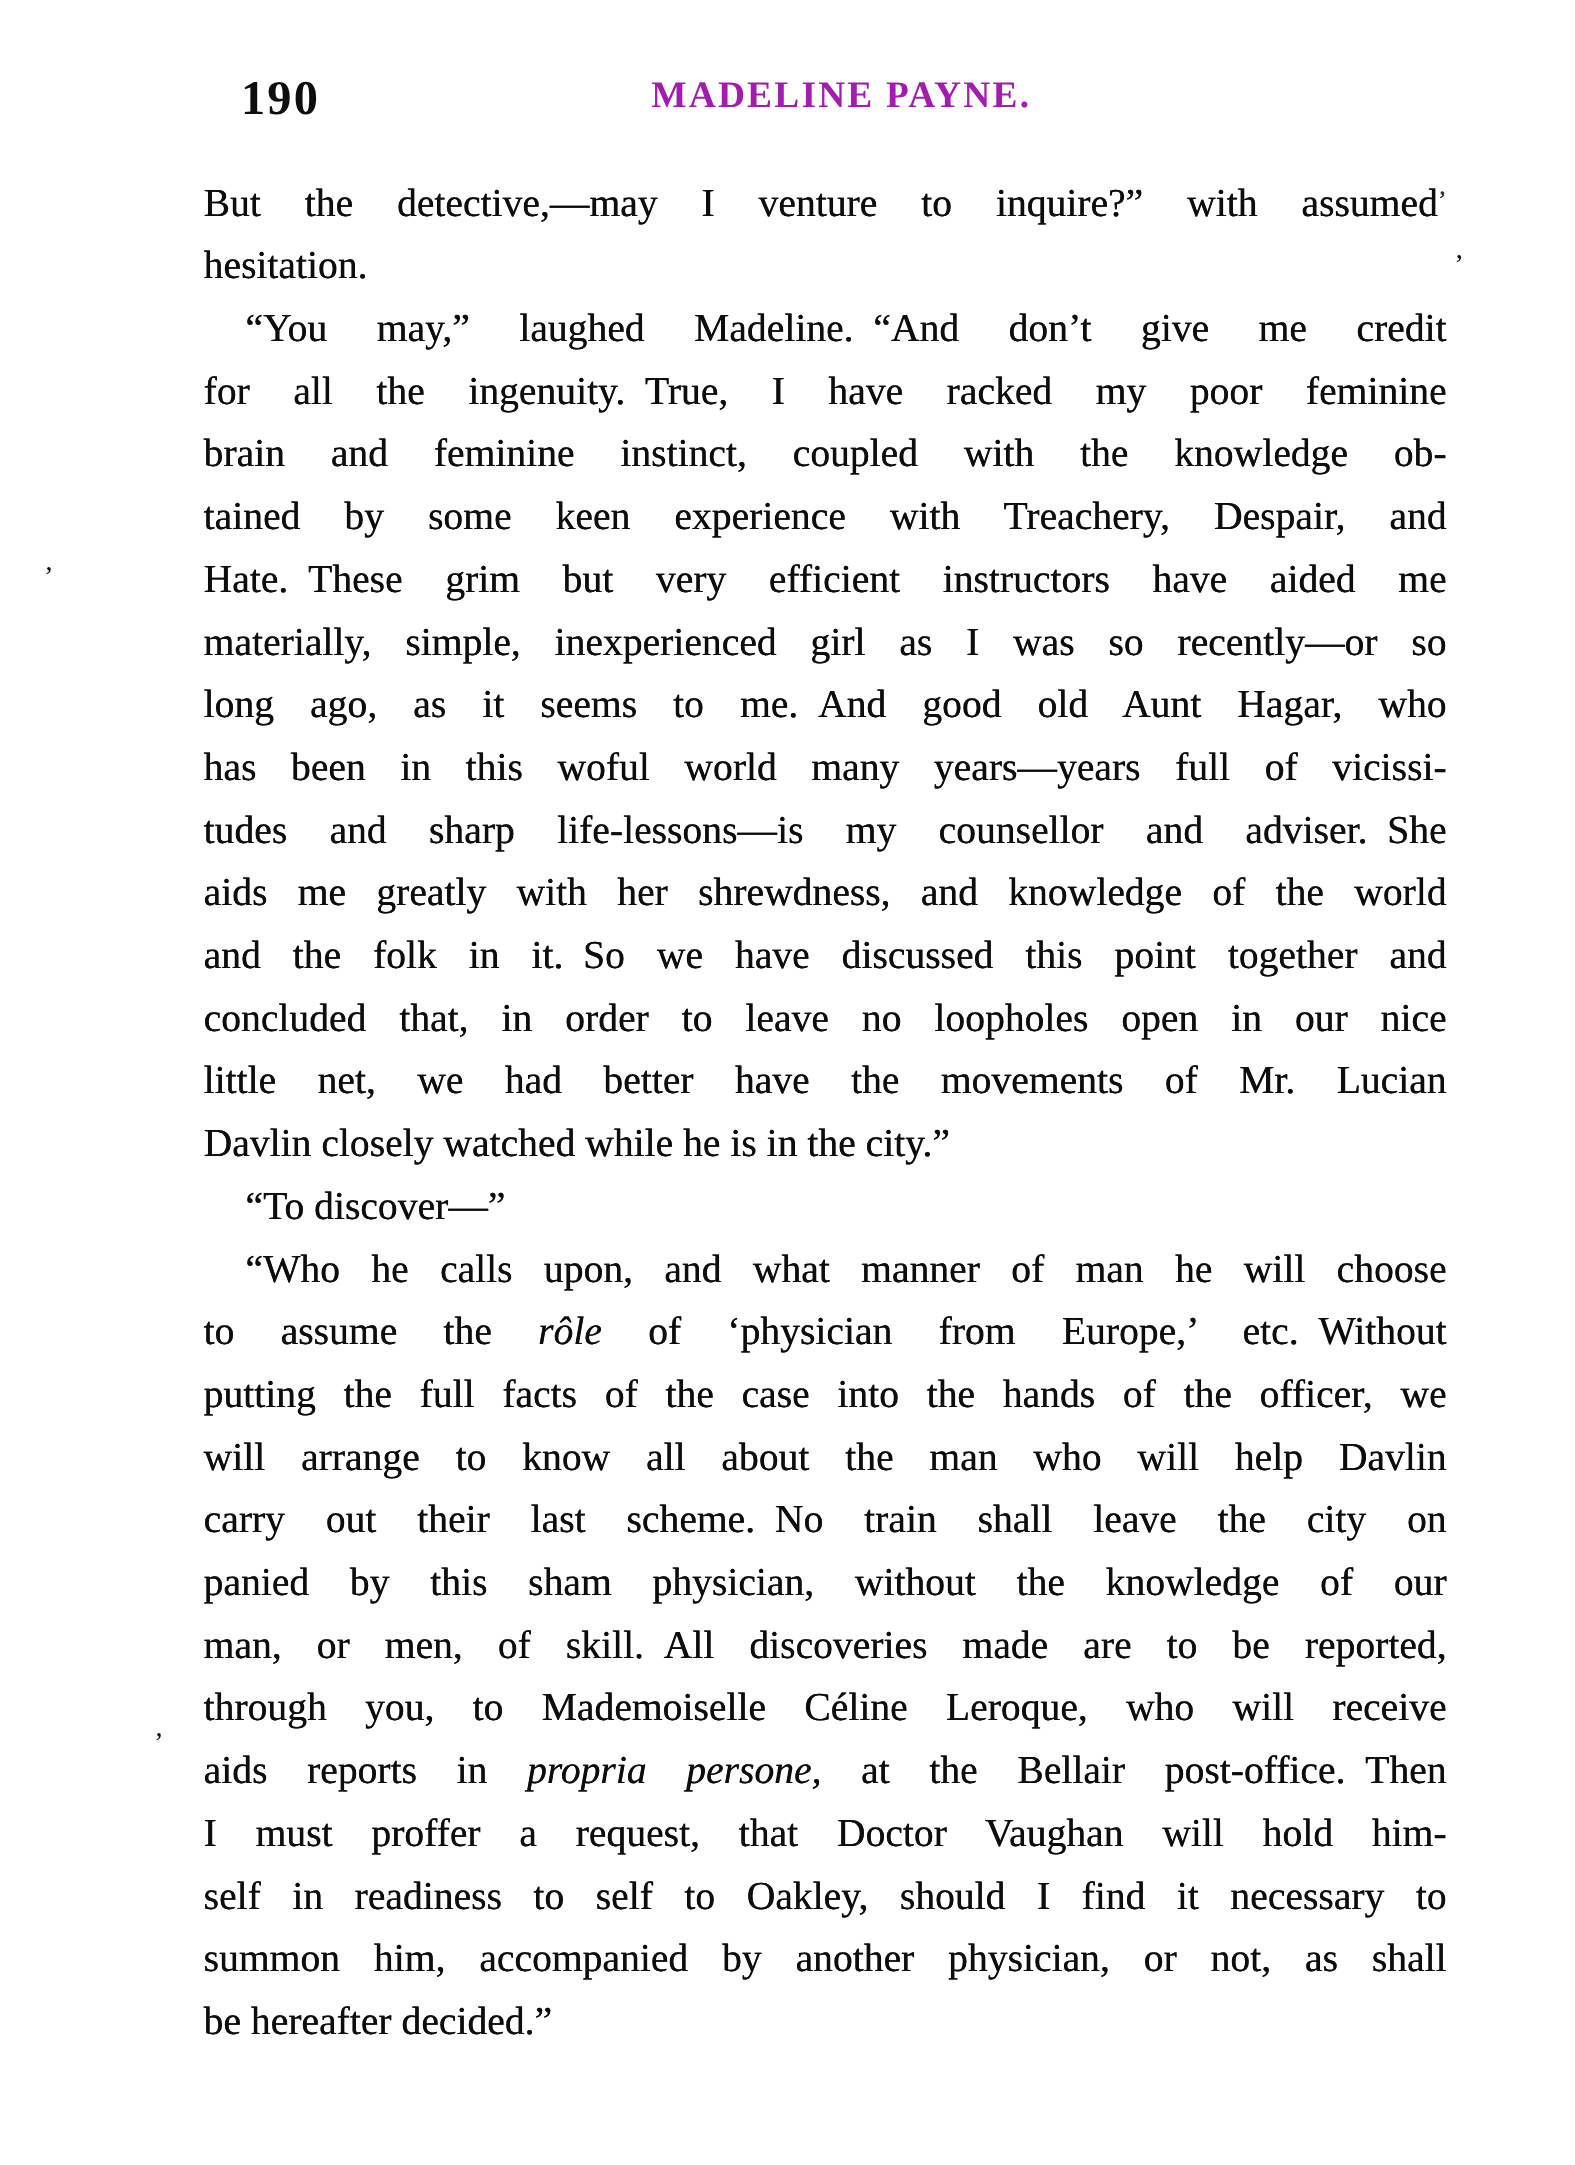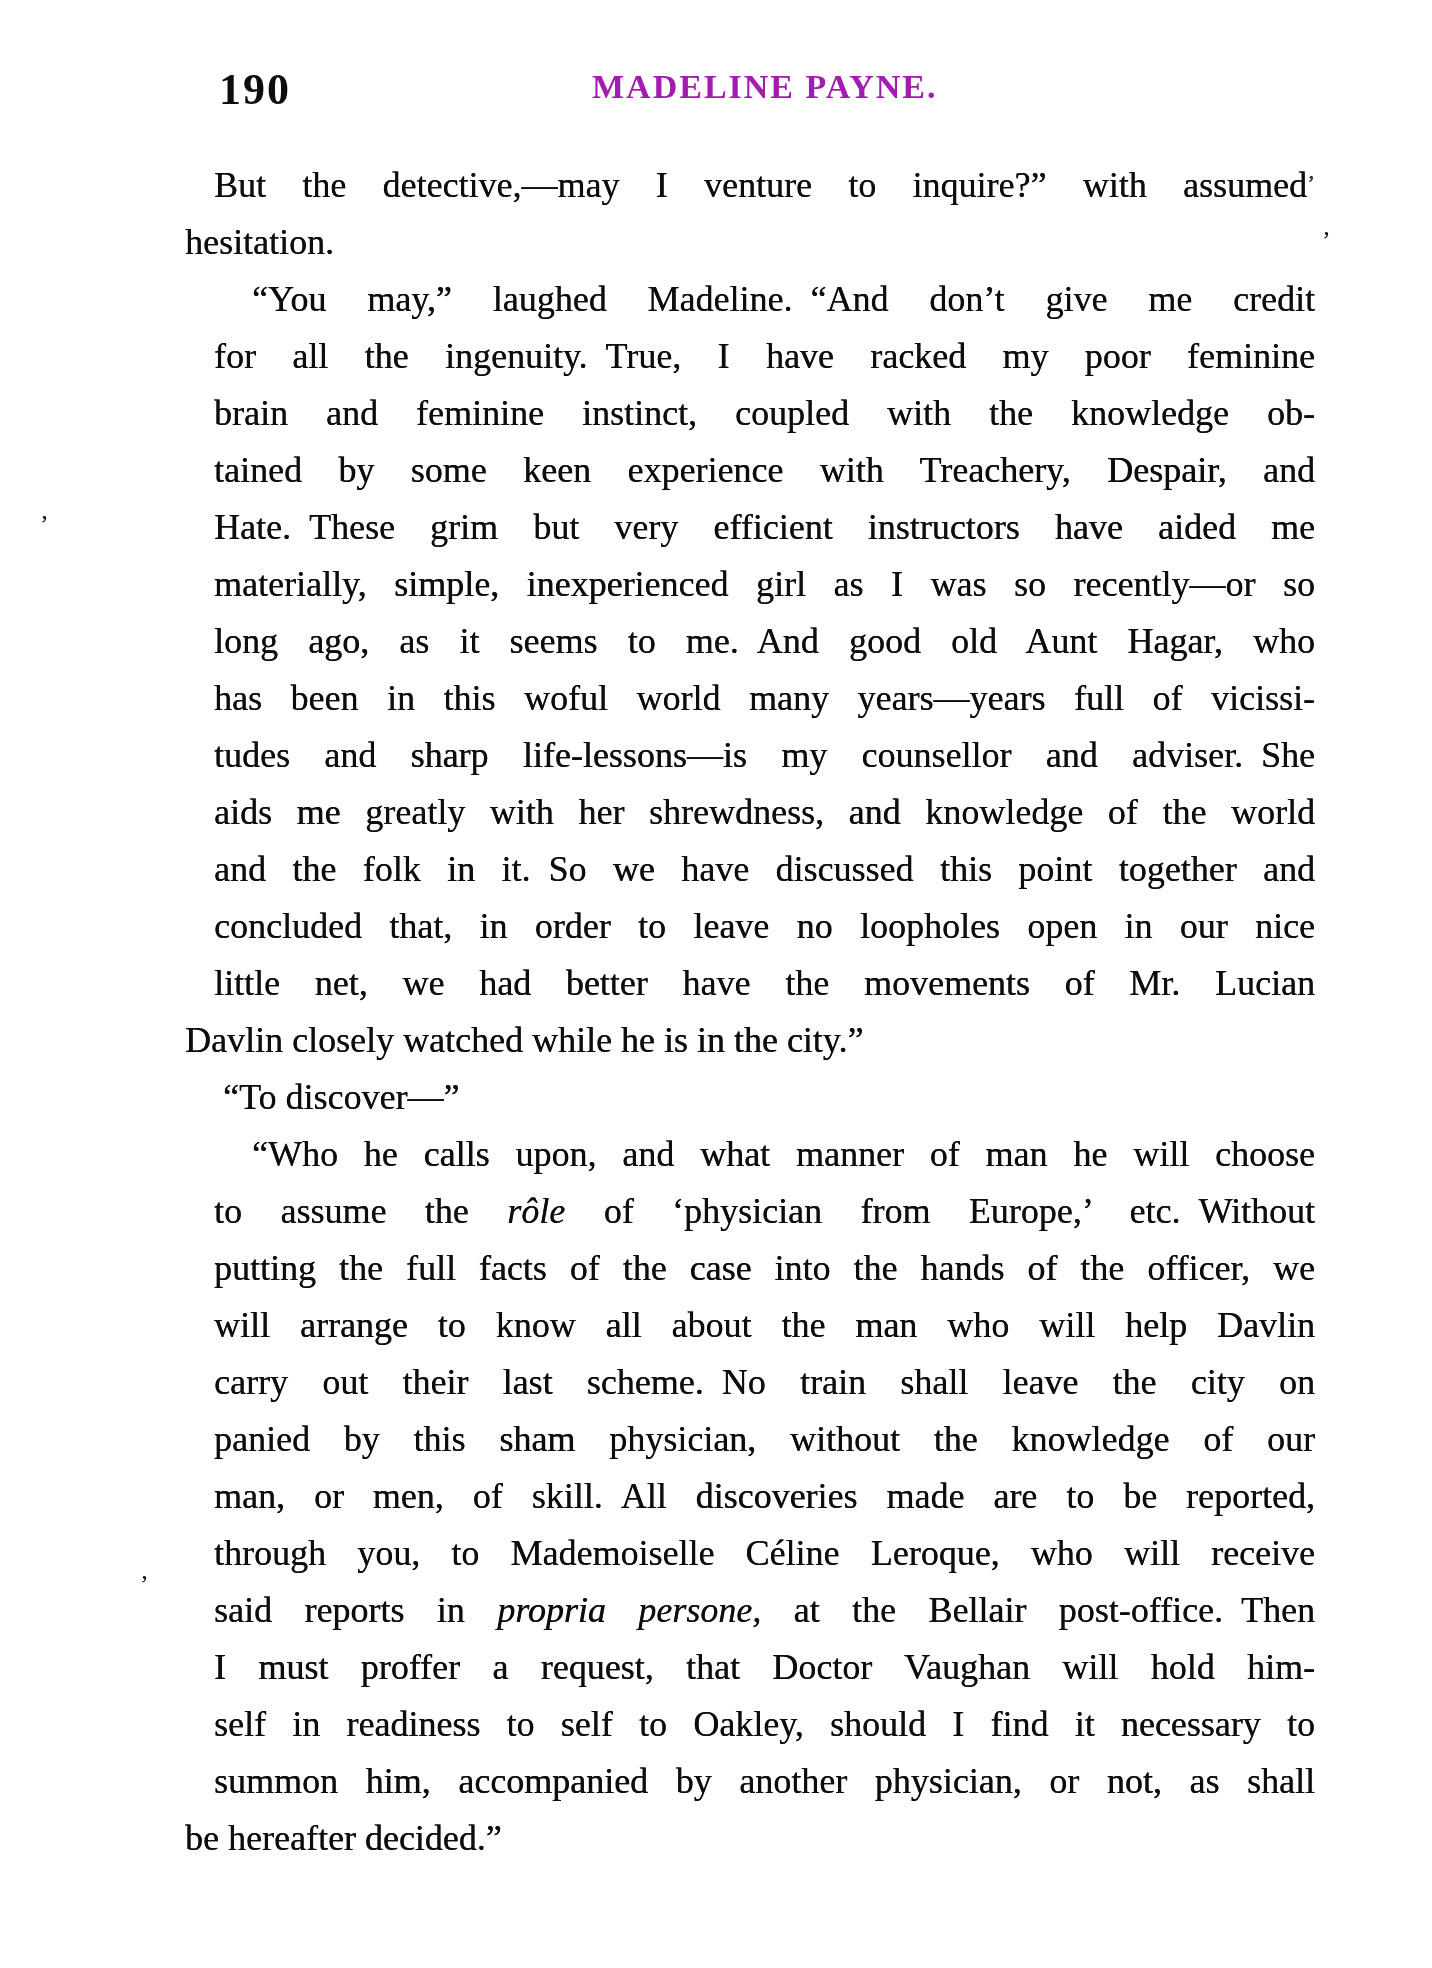--- a/index.html
+++ b/index.html
@@ -26,21 +26,21 @@
     color:#a21caf;
     white-space:nowrap;
   }
   .text-block{
     position:absolute;left:185px;top:155px;width:1130px;
     font-size:36px;line-height:57px;
     color:#0d0d0d;
     text-shadow:0.3px 0 0 currentColor;
   }
   .line{white-space:normal;}
-  .line.j{text-align:justify;text-align-last:justify;margin-left:29px;}
+  .line.j{text-align:justify;text-align-last:justify;}
   .line.ind{text-indent:38px;}
   .it{font-style:italic;}
   .faint{opacity:.85;font-size:24px;vertical-align:6px;}
   .margin-mark{
     position:absolute;
     font-size:26px;line-height:1;
     color:#0d0d0d;
   }
 </style>
 </head>
@@ -68,21 +68,21 @@
       <div class="line"><span>Davlin closely watched while he is in the city.”</span></div>
       <div class="line ind"><span>“To discover—”</span></div>
       <div class="line j ind"><span>“Who he calls upon, and what manner of man he will choose</span></div>
       <div class="line j"><span>to assume the </span><span class="it">rôle</span><span> of ‘physician from Europe,’ etc. Without</span></div>
       <div class="line j"><span>putting the full facts of the case into the hands of the officer, we</span></div>
       <div class="line j"><span>will arrange to know all about the man who will help Davlin</span></div>
       <div class="line j"><span>carry out their last scheme. No train shall leave the city on</span></div>
       <div class="line j"><span>panied by this sham physician, without the knowledge of our</span></div>
       <div class="line j"><span>man, or men, of skill. All discoveries made are to be reported,</span></div>
       <div class="line j"><span>through you, to Mademoiselle Céline Leroque, who will receive</span></div>
-      <div class="line j"><span>said reports in </span><span class="it">propria persone,</span><span> at the Bellair post-office. Then</span></div>
+      <div class="line j"><span>aids reports in </span><span class="it">propria persone,</span><span> at the Bellair post-office. Then</span></div>
       <div class="line j"><span>I must proffer a request, that Doctor Vaughan will hold him-</span></div>
       <div class="line j"><span>self in readiness to self to Oakley, should I find it necessary to</span></div>
       <div class="line j"><span>summon him, accompanied by another physician, or not, as shall</span></div>
       <div class="line"><span>be hereafter decided.”</span></div>
     </div>
 <span class="margin-mark" style="left: 40px; top: 512px;">’</span>
     <span class="margin-mark" style="left: 1322px; top: 228px;">’</span>
     <span class="margin-mark" style="left: 140px; top: 1572px;">’</span>
   </div>
 

